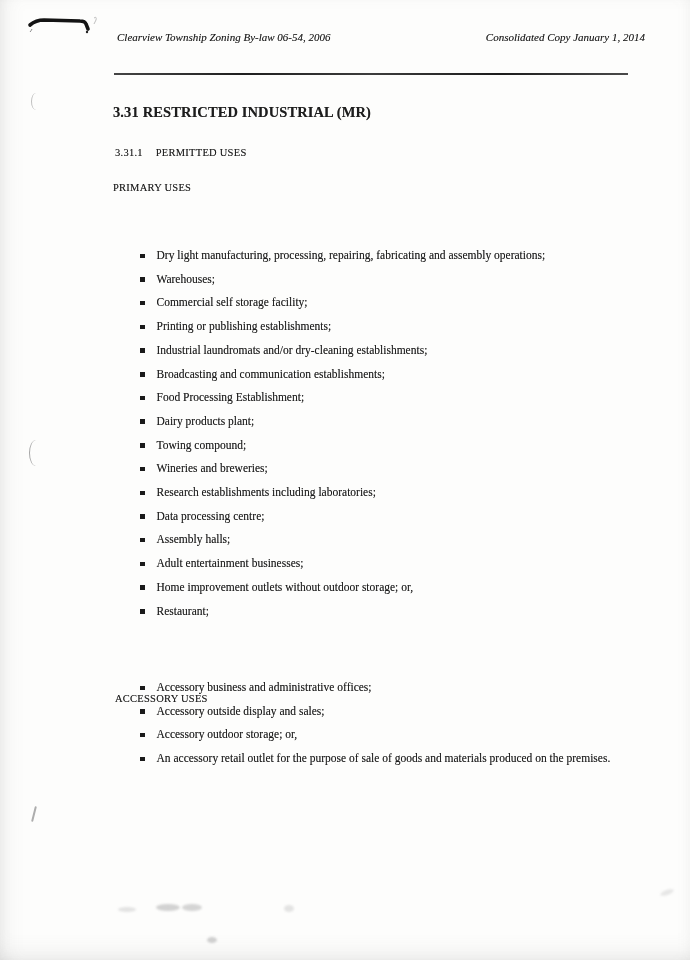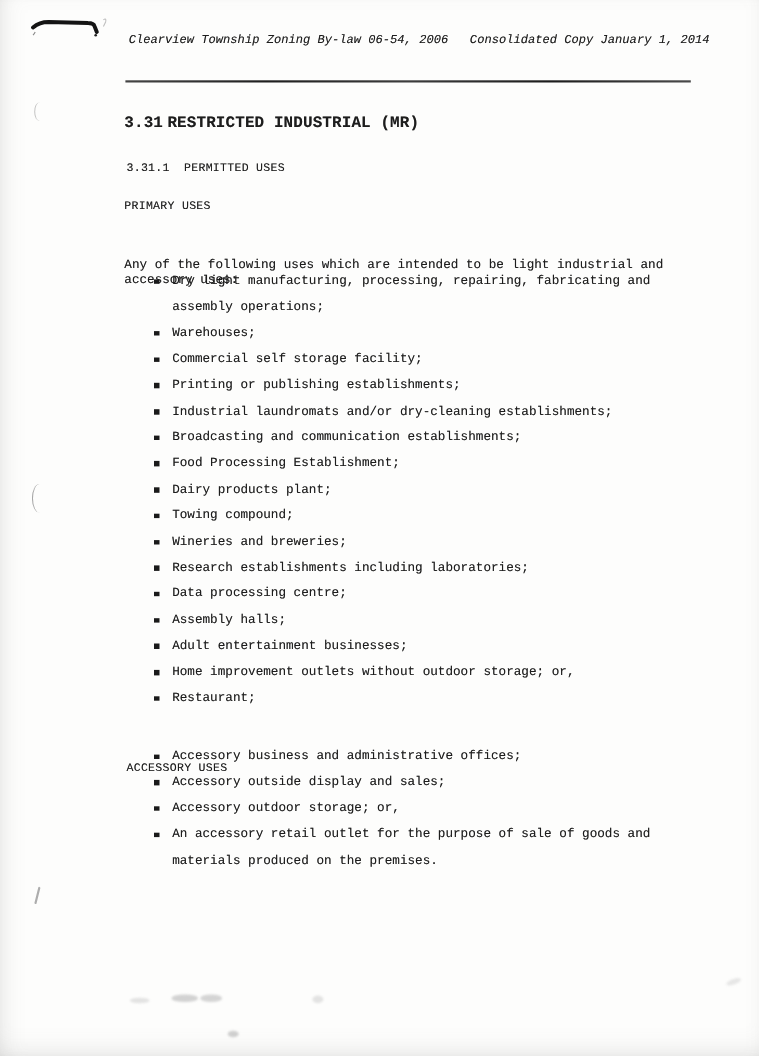--- a/index.html
+++ b/index.html
@@ -6,21 +6,21 @@
     margin: 0;
     padding: 0;
     background: #e8e8e8;
   }
   .page {
     position: relative;
     width: 690px;
     height: 960px;
     background: #fdfdfc;
     overflow: hidden;
-    font-family: Liberation Mono, monospace;
+    font-family: Liberation Serif, serif;
     color: #1d1d1d;
     box-shadow: inset 14px 0 28px -22px rgba(110,110,110,.35),
                 inset 0 -18px 30px -24px rgba(120,120,120,.30),
                 inset -10px 0 24px -22px rgba(130,130,130,.22);
   }
   .txt { text-shadow: 0 0 .4px rgba(10,10,10,.45); }
 
   
   .ink-mark { position: absolute; left: 20px; top: 5px; }
   .paren {
@@ -162,21 +162,20 @@
   <div class="section-heading txt">
     <span class="num">3.31</span><span>RESTRICTED INDUSTRIAL (MR)</span>
   </div>
 
   <div class="subsection-heading txt">
     <span class="num">3.31.1</span><span>PERMITTED USES</span>
   </div>
 
   <div class="uses-heading primary txt">PRIMARY USES</div>
 
-  <p class="intro txt">Any of the following uses which are intended to be light industrial and accessory uses:</p>
 
   <div class="bullet-list primary">
 
       <div class="bullet-item">
         <span class="bullet-sq"></span>
         <span class="bullet-text txt">Dry light manufacturing, processing, repairing, fabricating and assembly operations;</span>
       </div>
 
       <div class="bullet-item">
         <span class="bullet-sq"></span>

